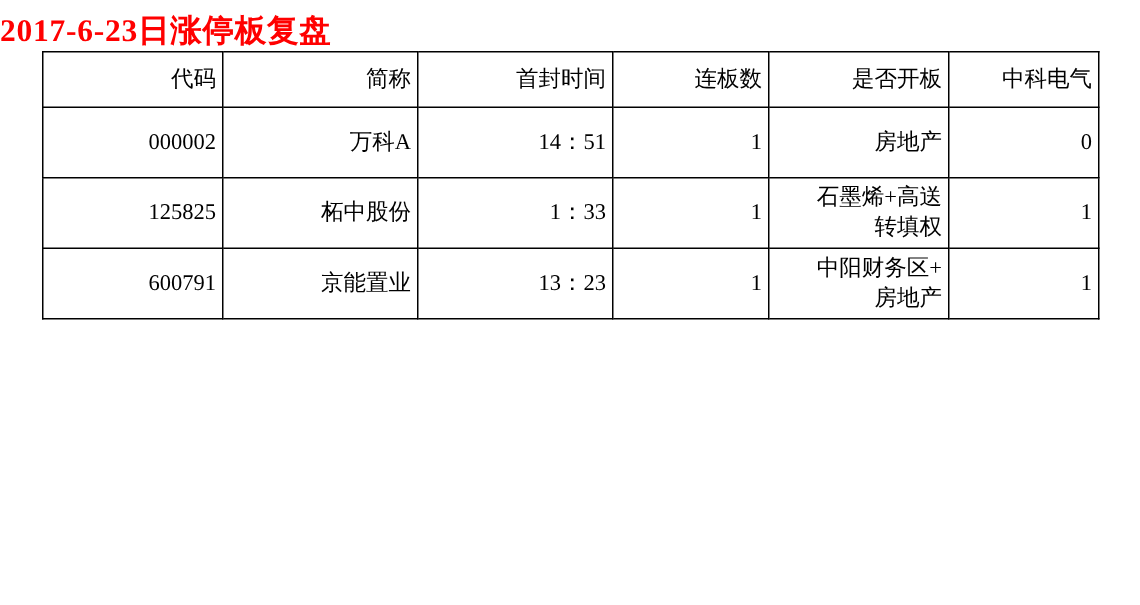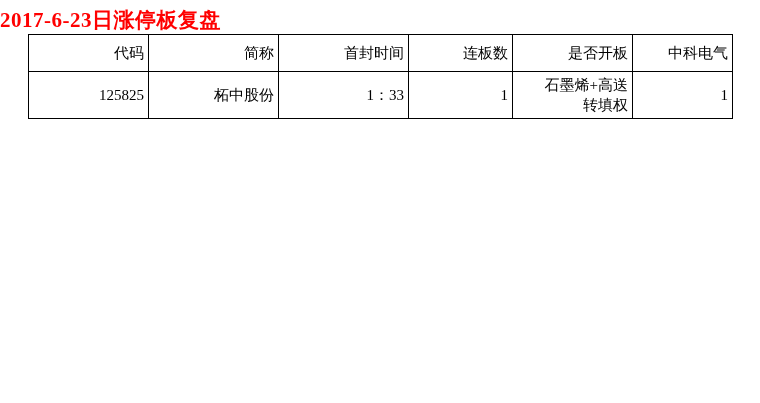--- a/index.html
+++ b/index.html
@@ -92,35 +92,76 @@
         <th>简称</th>
         <th>首封时间</th>
         <th>连板数</th>
         <th>是否开板</th>
         <th>中科电气</th>
       </tr>
     </thead>
     <tbody>
       <tr>
         <td>
+            <span class="cell-wrap">000002</span>
+          </td>
+        <td>
+            <span class="cell-wrap">万科A</span>
+          </td>
+        <td>
+            <span class="cell-wrap">14：51</span>
+          </td>
+        <td>
+            <span class="cell-wrap">1</span>
+          </td>
+        <td>
+            <span class="cell-wrap">房地产</span>
+          </td>
+        <td>
+            <span class="cell-wrap">0</span>
+          </td>
+      </tr>
+      <tr>
+        <td>
             <span class="cell-wrap">125825</span>
           </td>
         <td>
             <span class="cell-wrap">柘中股份</span>
           </td>
         <td>
             <span class="cell-wrap">1：33</span>
           </td>
         <td>
             <span class="cell-wrap">1</span>
           </td>
         <td>
             <span class="cell-wrap">石墨烯+高送
 转填权</span>
           </td>
         <td>
             <span class="cell-wrap">1</span>
           </td>
       </tr>
+      <tr>
+        <td>
+            <span class="cell-wrap">600791</span>
+          </td>
+        <td>
+            <span class="cell-wrap">京能置业</span>
+          </td>
+        <td>
+            <span class="cell-wrap">13：23</span>
+          </td>
+        <td>
+            <span class="cell-wrap">1</span>
+          </td>
+        <td>
+            <span class="cell-wrap">中阳财务区+
+房地产</span>
+          </td>
+        <td>
+            <span class="cell-wrap">1</span>
+          </td>
+      </tr>
     </tbody>
   </table>
 
 </div>
 
 </body></html>

